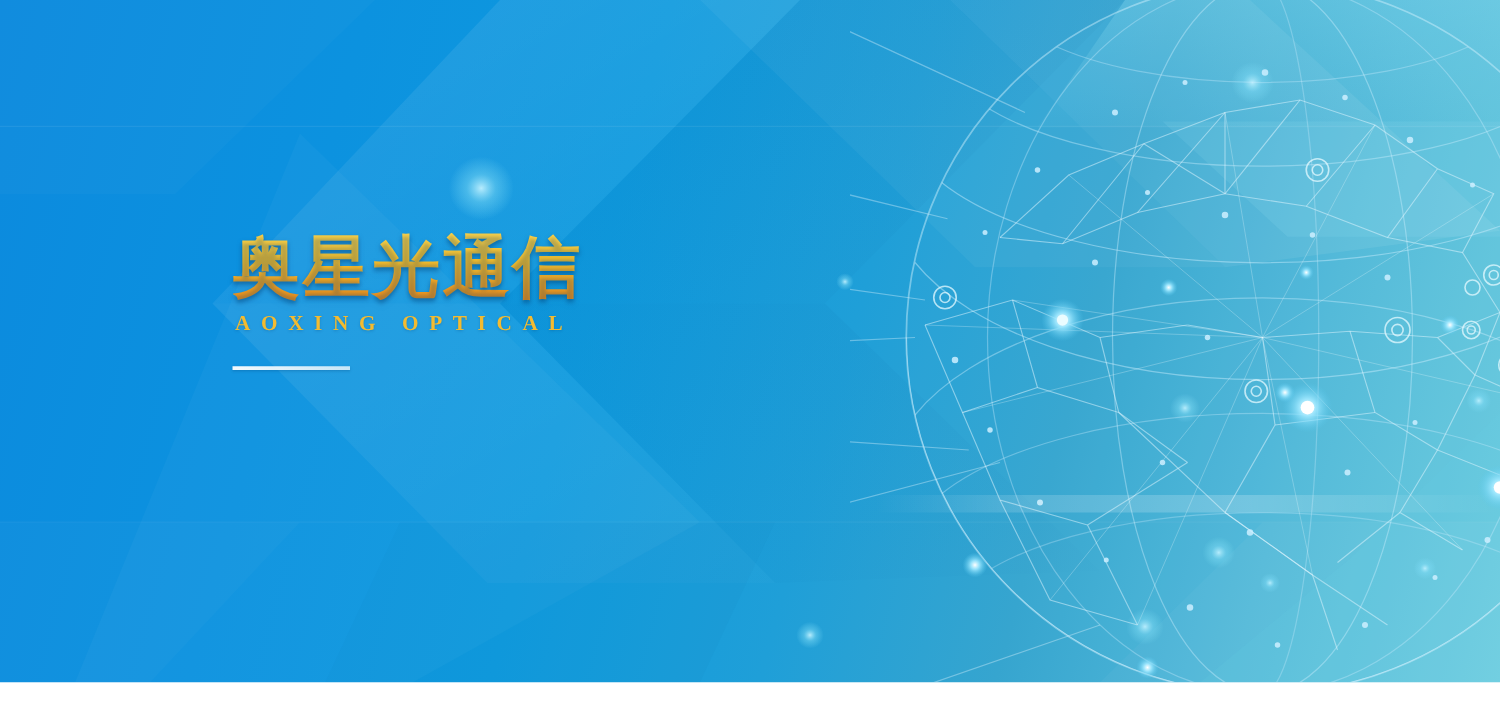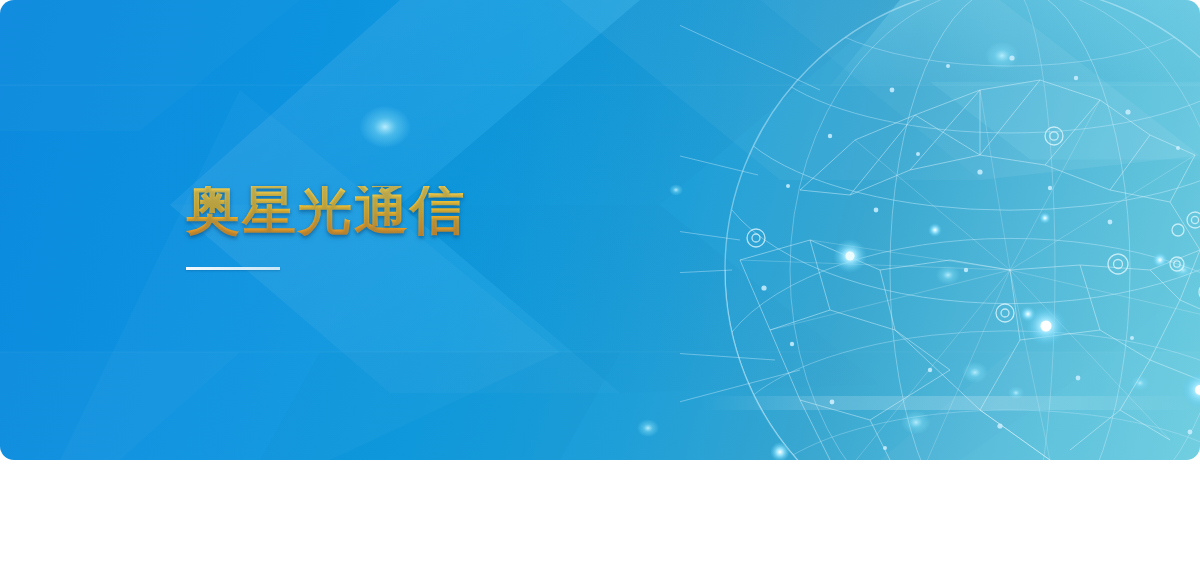--- a/index.html
+++ b/index.html
@@ -1,25 +1,24 @@
 <!DOCTYPE html>
 <html><head>
 <meta charset="utf-8">
 <style>
   html,body{margin:0;padding:0;background:#fff;}
   *{box-sizing:border-box;}
 
   #banner{
     position:relative;
     width:1200px;
-    height:460px;
+    height:546px;
     overflow:hidden;
-    font-family:Liberation Mono, monospace;
+    font-family:Liberation Serif, serif;
     background:linear-gradient(105deg,#0c8ade 0%, #0c92df 22%, #0f9ade 40%, #1f9fd8 56%, #36a5cf 70%, #53b9d9 84%, #6ecddf 100%);
-    border-radius:14px;
   }
 
   
   .facets{position:absolute;inset:0;width:100%;height:100%;}
 
   
   .globe{position:absolute;right:-40px;top:-60px;width:560px;height:660px;}
 
   
   .content{
@@ -306,18 +305,19 @@
         <circle cx="512" cy="630" r="2"></circle>
     </g>
   </svg>
 
   <div class="beam"></div>
 
   <div class="content">
 
     <h1 class="title-cn">奥星光通信</h1>
 
+    <div class="title-en">AOXING OPTICAL</div>
 
 
     <div class="divider"></div>
   </div>
 
 </div>
 
 </body></html>

